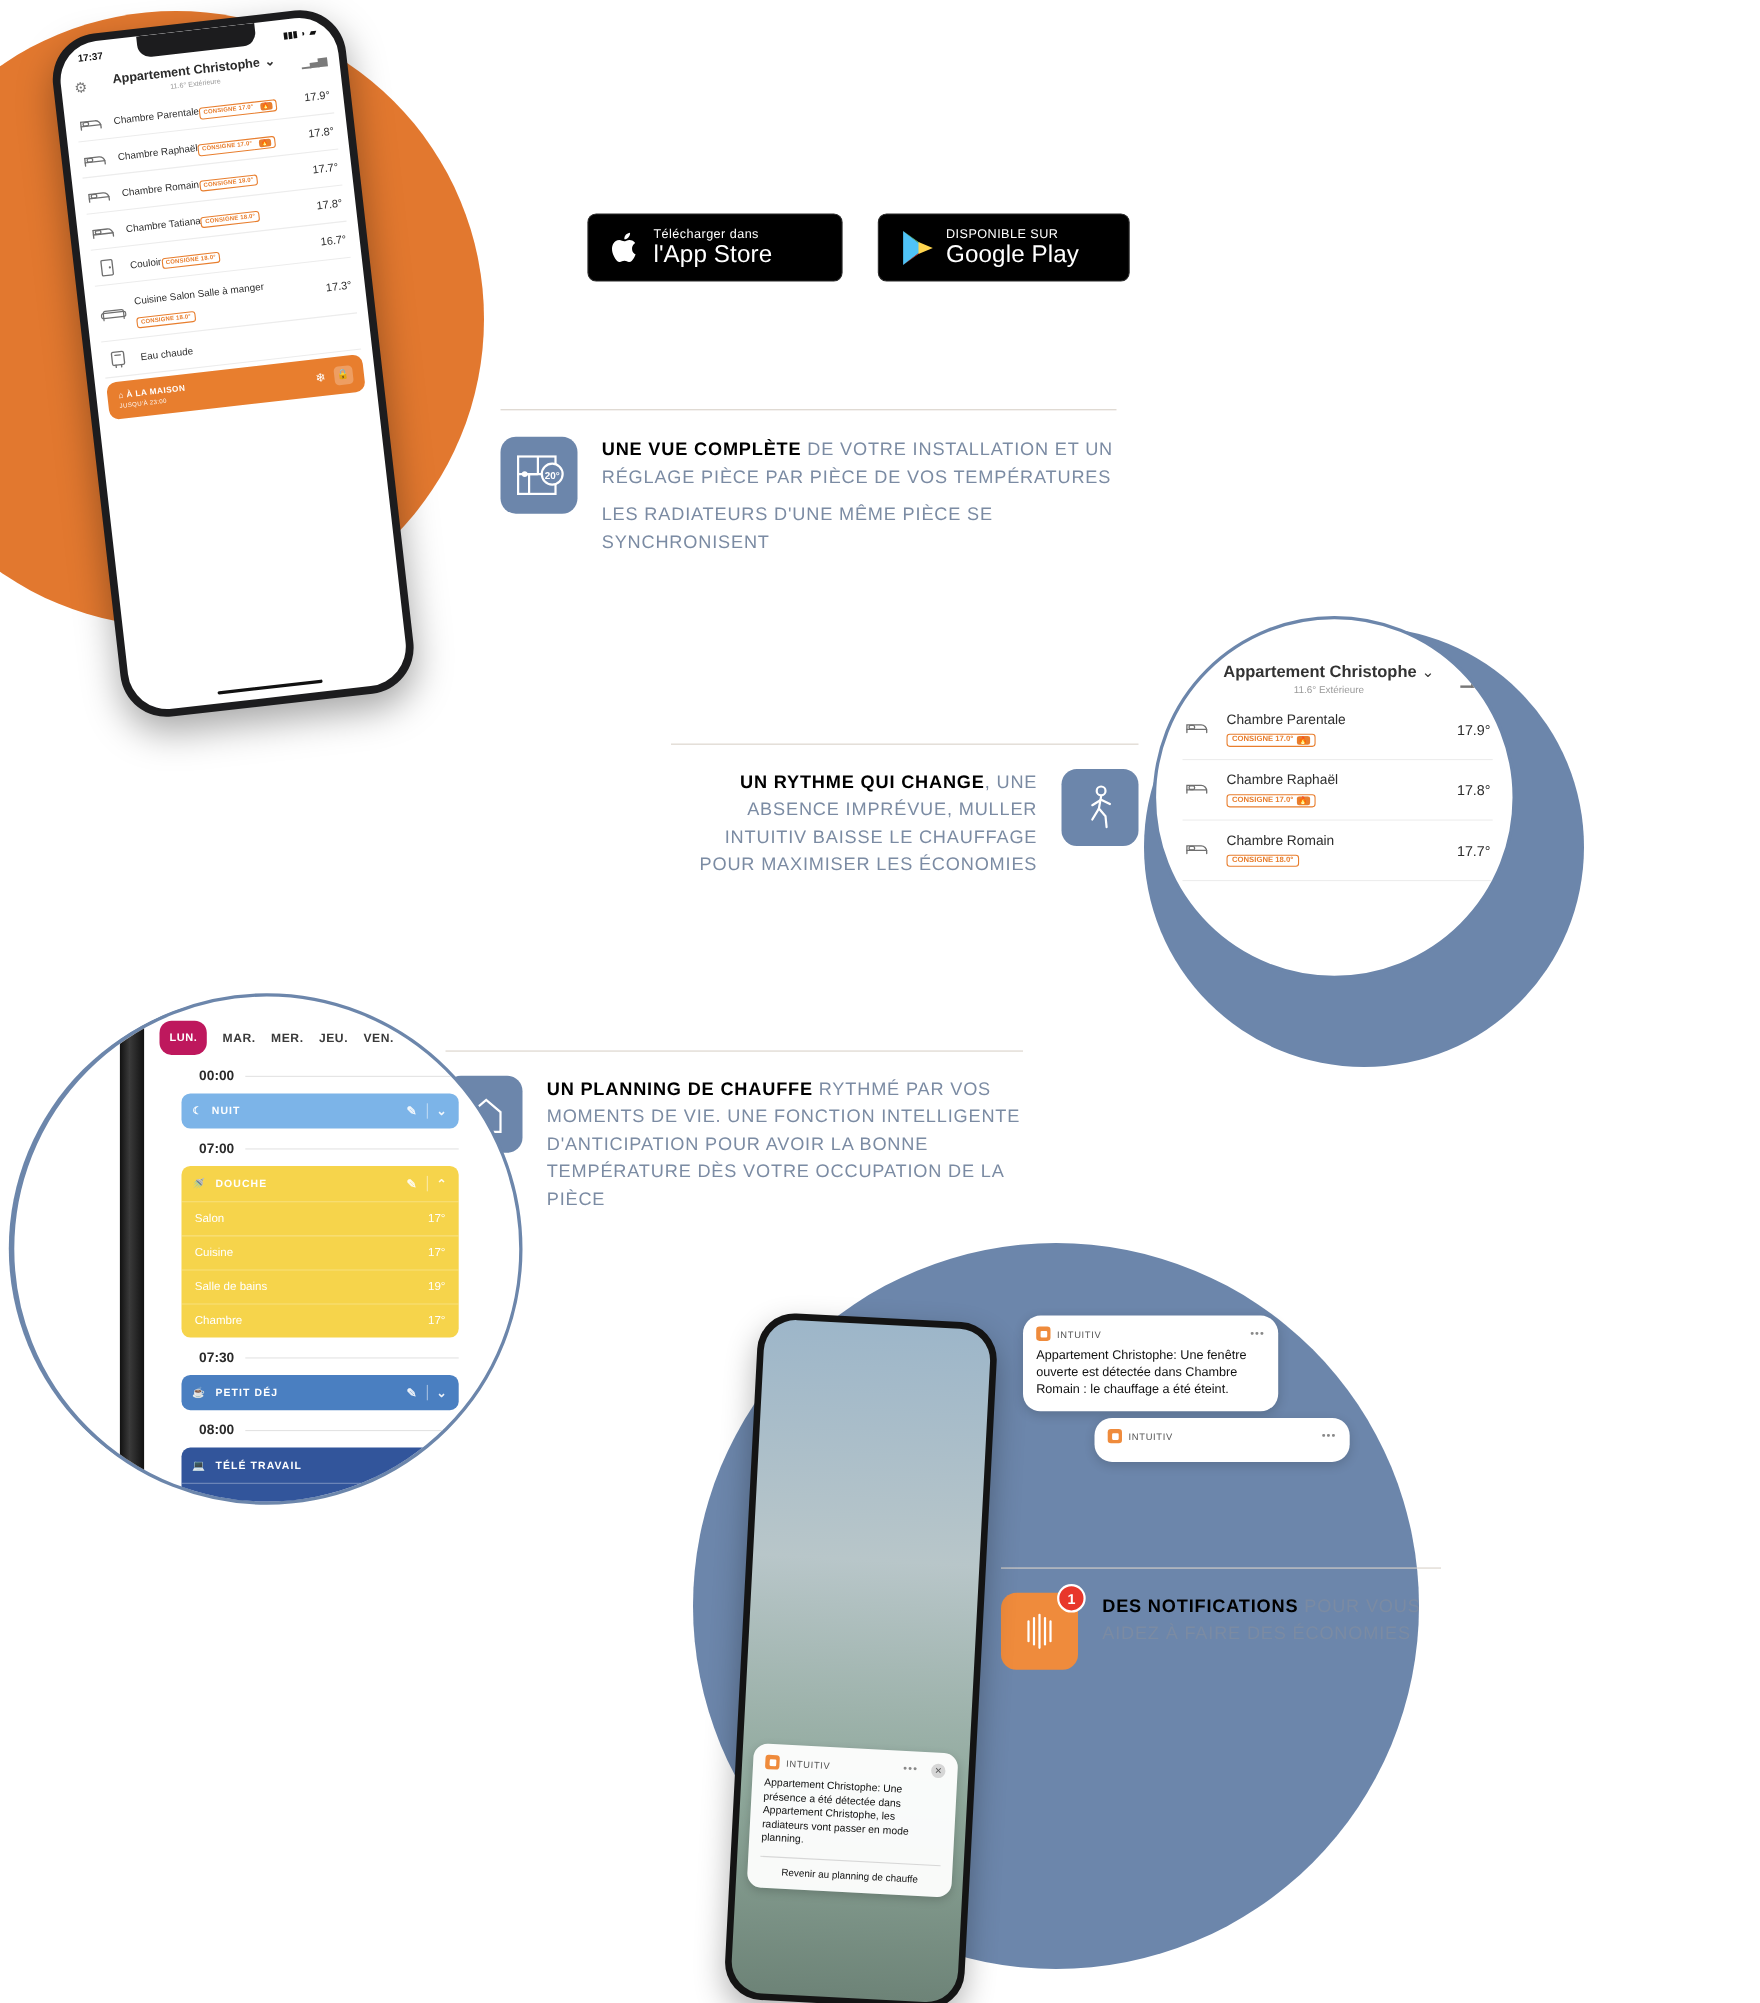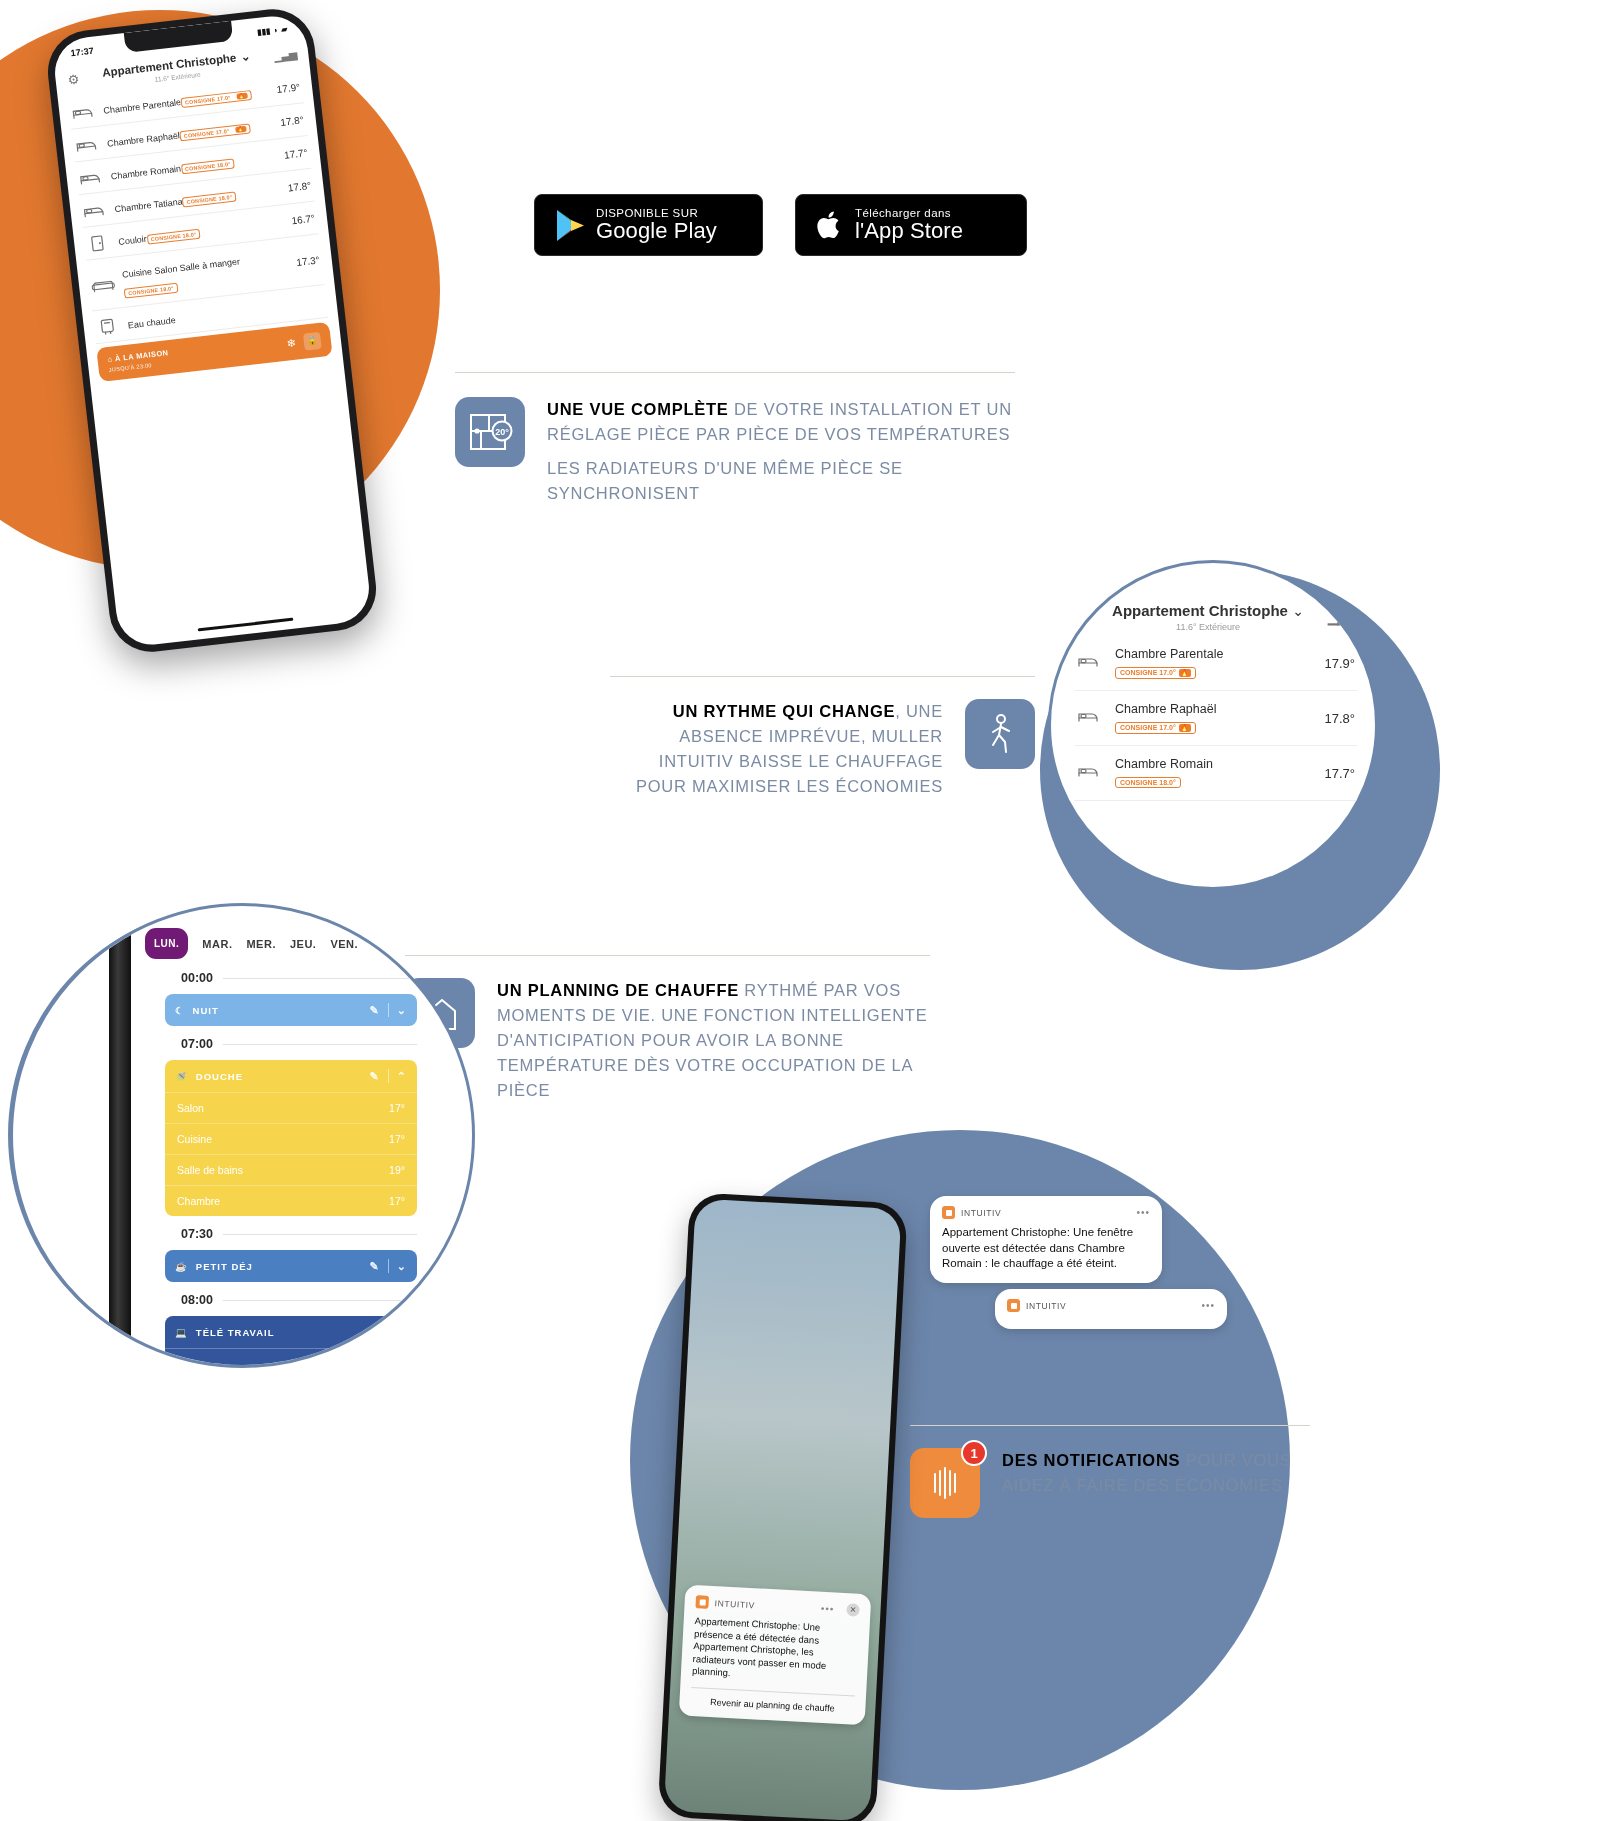--- a/index.html
+++ b/index.html
@@ -179,21 +179,21 @@
   .sched-edge {
     position: absolute; left: 96px; top: 0; width: 22px; height: 470px;
     background: linear-gradient(90deg,#111,#3a3a3a 40%,#111);
   }
   .sched-body { position: absolute; left: 118px; top: 0; width: 300px; }
   .days { display: flex; align-items: center; gap: 14px; padding: 22px 14px 6px; }
   .day {
     font-size: 11px; font-weight: bold; color: #3a3a3a; letter-spacing: .5px;
   }
   .day.active {
-    background: #701a75; color: #fff; border-radius: 11px;
+    background: #be185d; color: #fff; border-radius: 11px;
     padding: 10px 9px; font-size: 10px;
   }
   .timerow { display: flex; align-items: center; gap: 10px; padding: 6px 14px 4px; }
   .timelbl { font-size: 12.5px; font-weight: bold; color: #2a2a2a; margin-left: 36px; }
   .timeline-h { flex: 1; height: 1px; background: #e3e3e3; }
   .ev {
     margin: 5px 14px 5px 34px; border-radius: 8px; color: #fff; overflow: hidden;
   }
   .ev-head {
     display: flex; align-items: center; gap: 8px; padding: 9px 10px;
@@ -383,41 +383,41 @@
         </div>
         <span class="hb-ico">❄</span>
         <span class="hb-ico box">🔒</span>
       </div>
 
       <div class="homeind"></div>
     </div>
   </div>
 
   <div class="abs badges">
+    <div class="store as">
+      <svg width="28" height="34" viewBox="0 0 28 34">
+        <path d="M19.6 17.9c0-3.4 2.8-5 2.9-5.1-1.6-2.3-4-2.6-4.9-2.7-2.1-.2-4.1 1.2-5.2 1.2-1.1 0-2.7-1.2-4.4-1.2-2.3 0-4.4 1.3-5.5 3.4-2.4 4.1-.6 10.1 1.7 13.4 1.1 1.6 2.5 3.4 4.2 3.3 1.7-.1 2.3-1.1 4.3-1.1s2.6 1.1 4.3 1c1.8 0 2.9-1.6 4-3.2 1.3-1.9 1.8-3.7 1.8-3.8-.1 0-3.2-1.2-3.2-4.8z" fill="#fff"></path>
+        <path d="M16.4 7.7c.9-1.1 1.5-2.7 1.4-4.2-1.3.1-2.9.9-3.9 2-.8 1-1.5 2.6-1.3 4.1 1.5.1 3-.8 3.8-1.9z" fill="#fff"></path>
+      </svg>
+      <span class="lines">
+        <span class="l1">Télécharger dans</span>
+        <span class="l2">l'App Store</span>
+      </span>
+    </div>
     <div class="store gp">
       <svg width="30" height="33" viewBox="0 0 30 33">
         <polygon points="2,1 22,16.5 2,32" fill="#4fc3f7"></polygon>
         <polygon points="2,1 16,11 22,16.5" fill="#7ee07a"></polygon>
         <polygon points="2,32 16,22 22,16.5" fill="#f44336"></polygon>
         <polygon points="22,16.5 29,16.5 22,16.5" fill="#ffd54f"></polygon>
         <polygon points="16,11 29,16.5 16,22" fill="#ffd54f"></polygon>
       </svg>
       <span class="lines">
         <span class="l1">DISPONIBLE SUR</span>
         <span class="l2">Google Play</span>
-      </span>
-    </div>
-    <div class="store as">
-      <svg width="28" height="34" viewBox="0 0 28 34">
-        <path d="M19.6 17.9c0-3.4 2.8-5 2.9-5.1-1.6-2.3-4-2.6-4.9-2.7-2.1-.2-4.1 1.2-5.2 1.2-1.1 0-2.7-1.2-4.4-1.2-2.3 0-4.4 1.3-5.5 3.4-2.4 4.1-.6 10.1 1.7 13.4 1.1 1.6 2.5 3.4 4.2 3.3 1.7-.1 2.3-1.1 4.3-1.1s2.6 1.1 4.3 1c1.8 0 2.9-1.6 4-3.2 1.3-1.9 1.8-3.7 1.8-3.8-.1 0-3.2-1.2-3.2-4.8z" fill="#fff"></path>
-        <path d="M16.4 7.7c.9-1.1 1.5-2.7 1.4-4.2-1.3.1-2.9.9-3.9 2-.8 1-1.5 2.6-1.3 4.1 1.5.1 3-.8 3.8-1.9z" fill="#fff"></path>
-      </svg>
-      <span class="lines">
-        <span class="l1">Télécharger dans</span>
-        <span class="l2">l'App Store</span>
       </span>
     </div>
   </div>
 
   <div class="feature feat1">
     <div class="feat-rule"></div>
     <div class="row">
       <div class="ficon">
         <svg width="46" height="46" viewBox="0 0 46 46">
           <rect x="4" y="6" width="34" height="34" fill="none" stroke="#fff" stroke-width="2"></rect>

